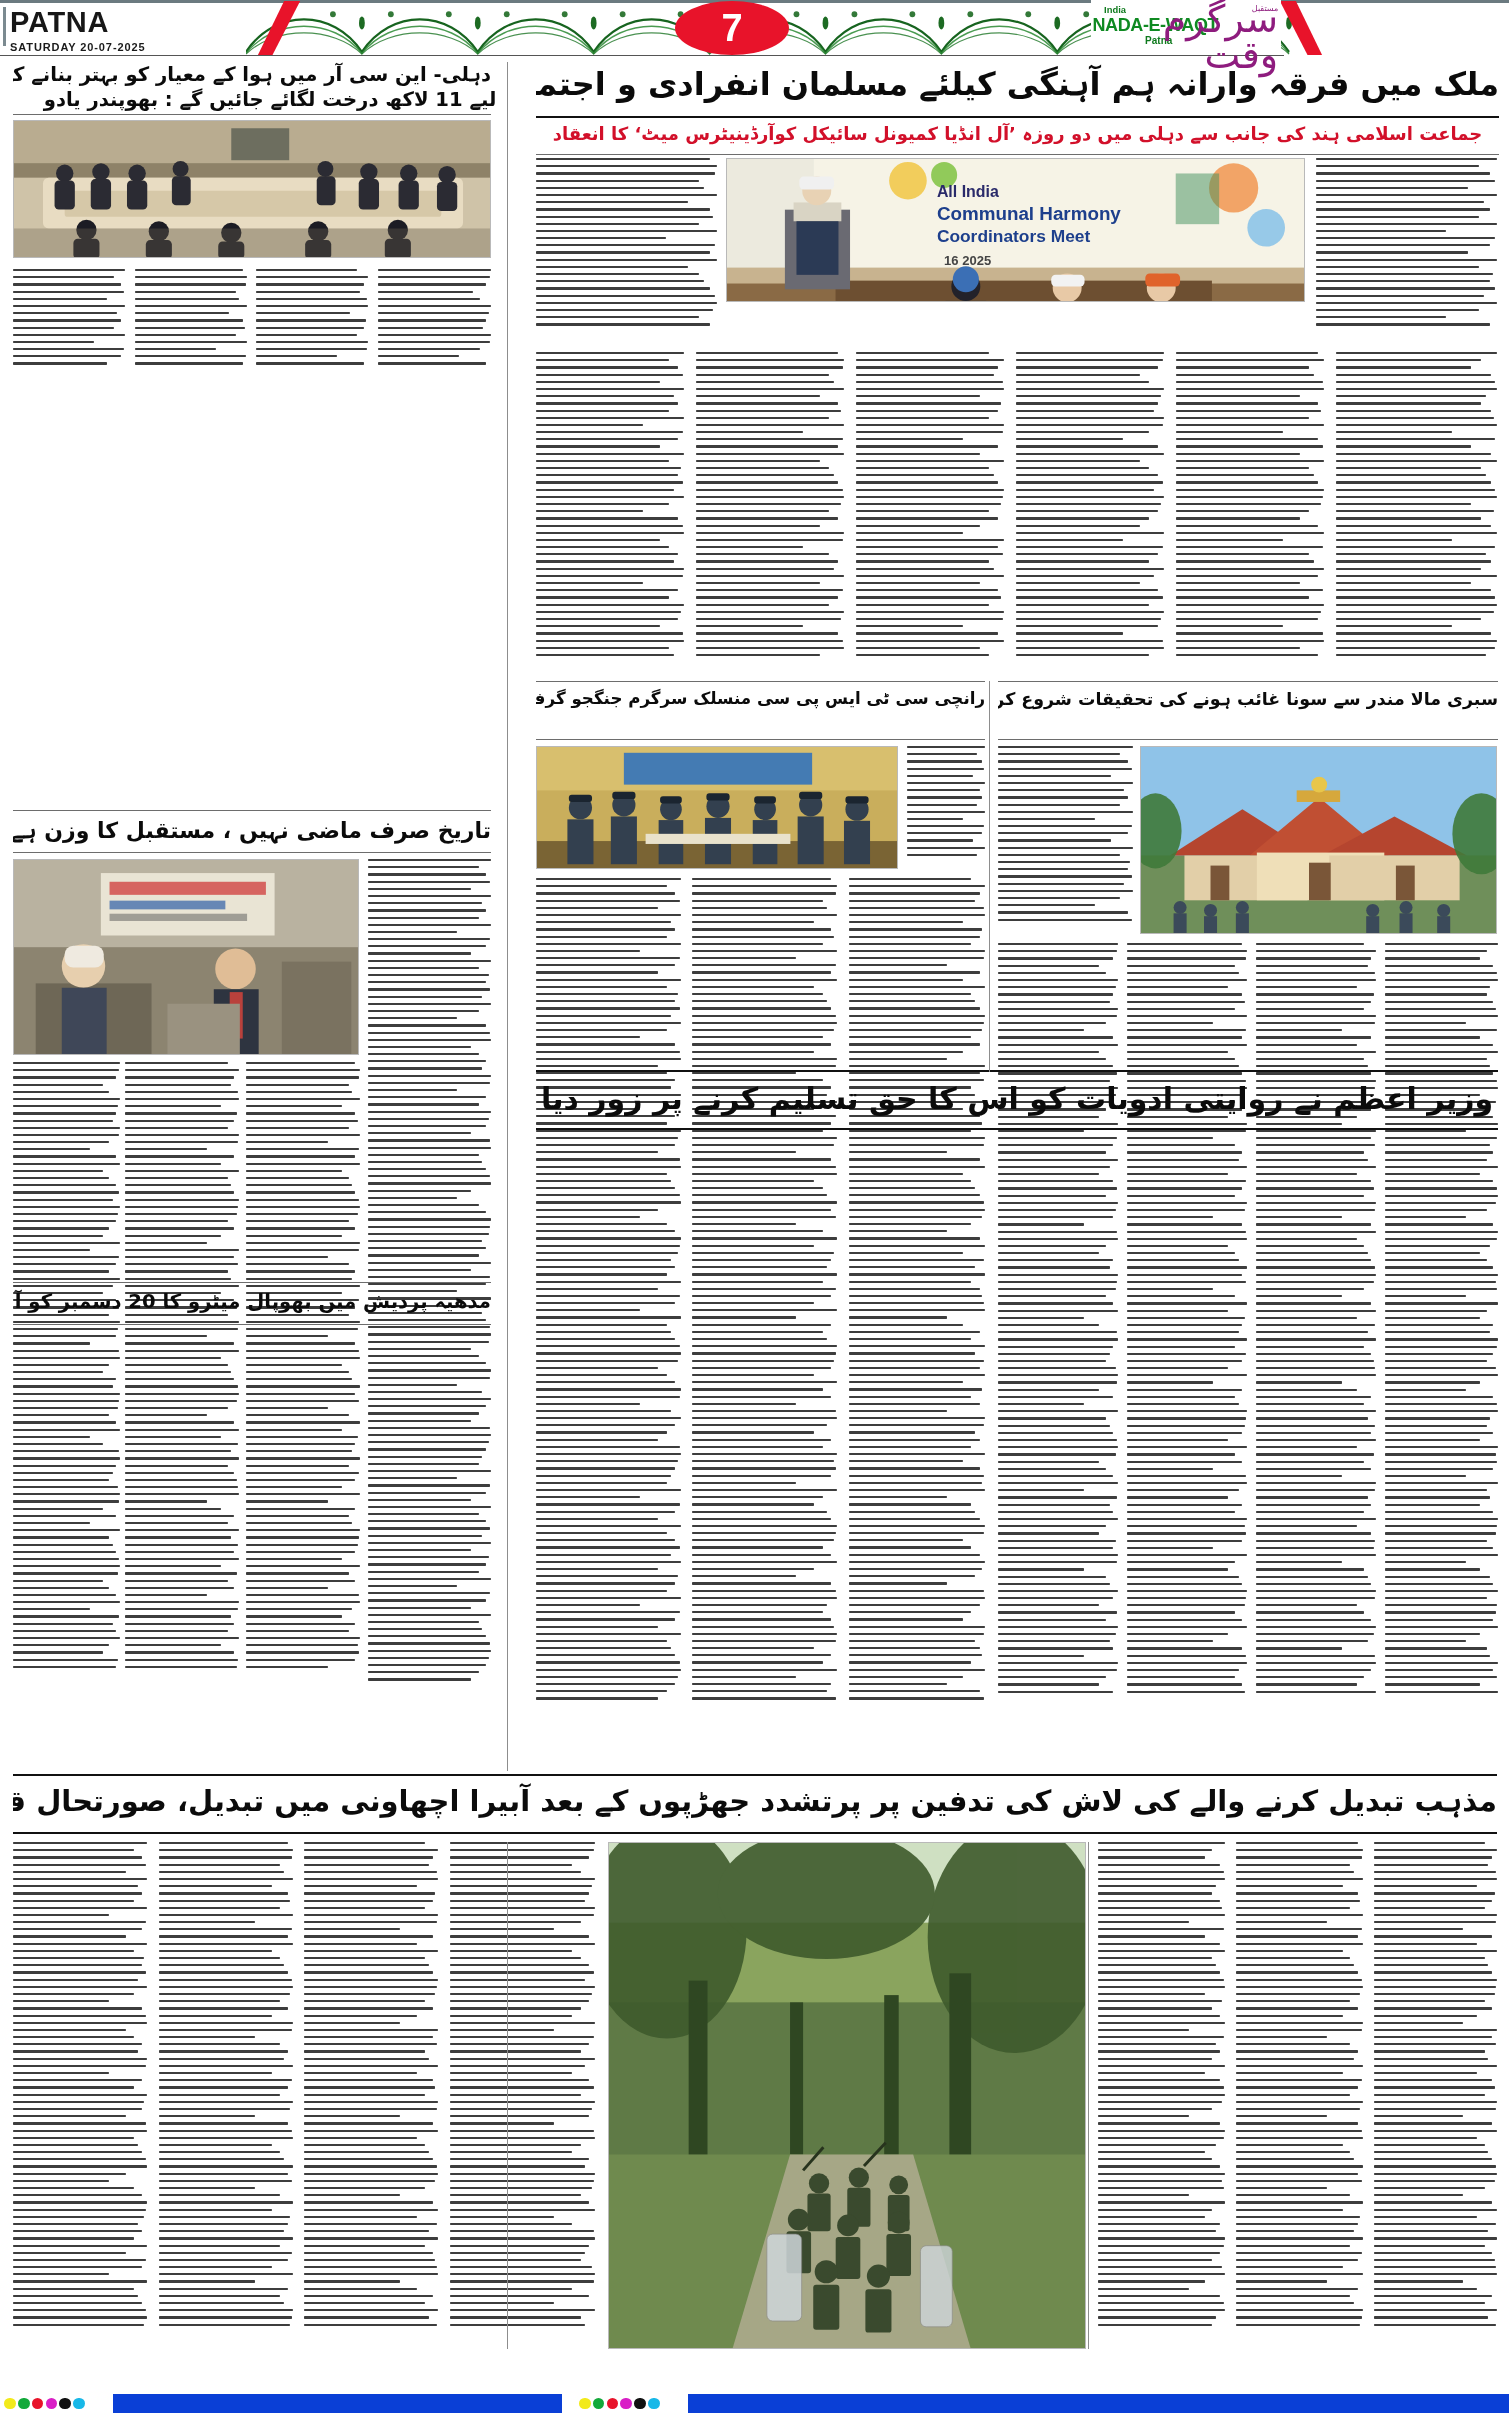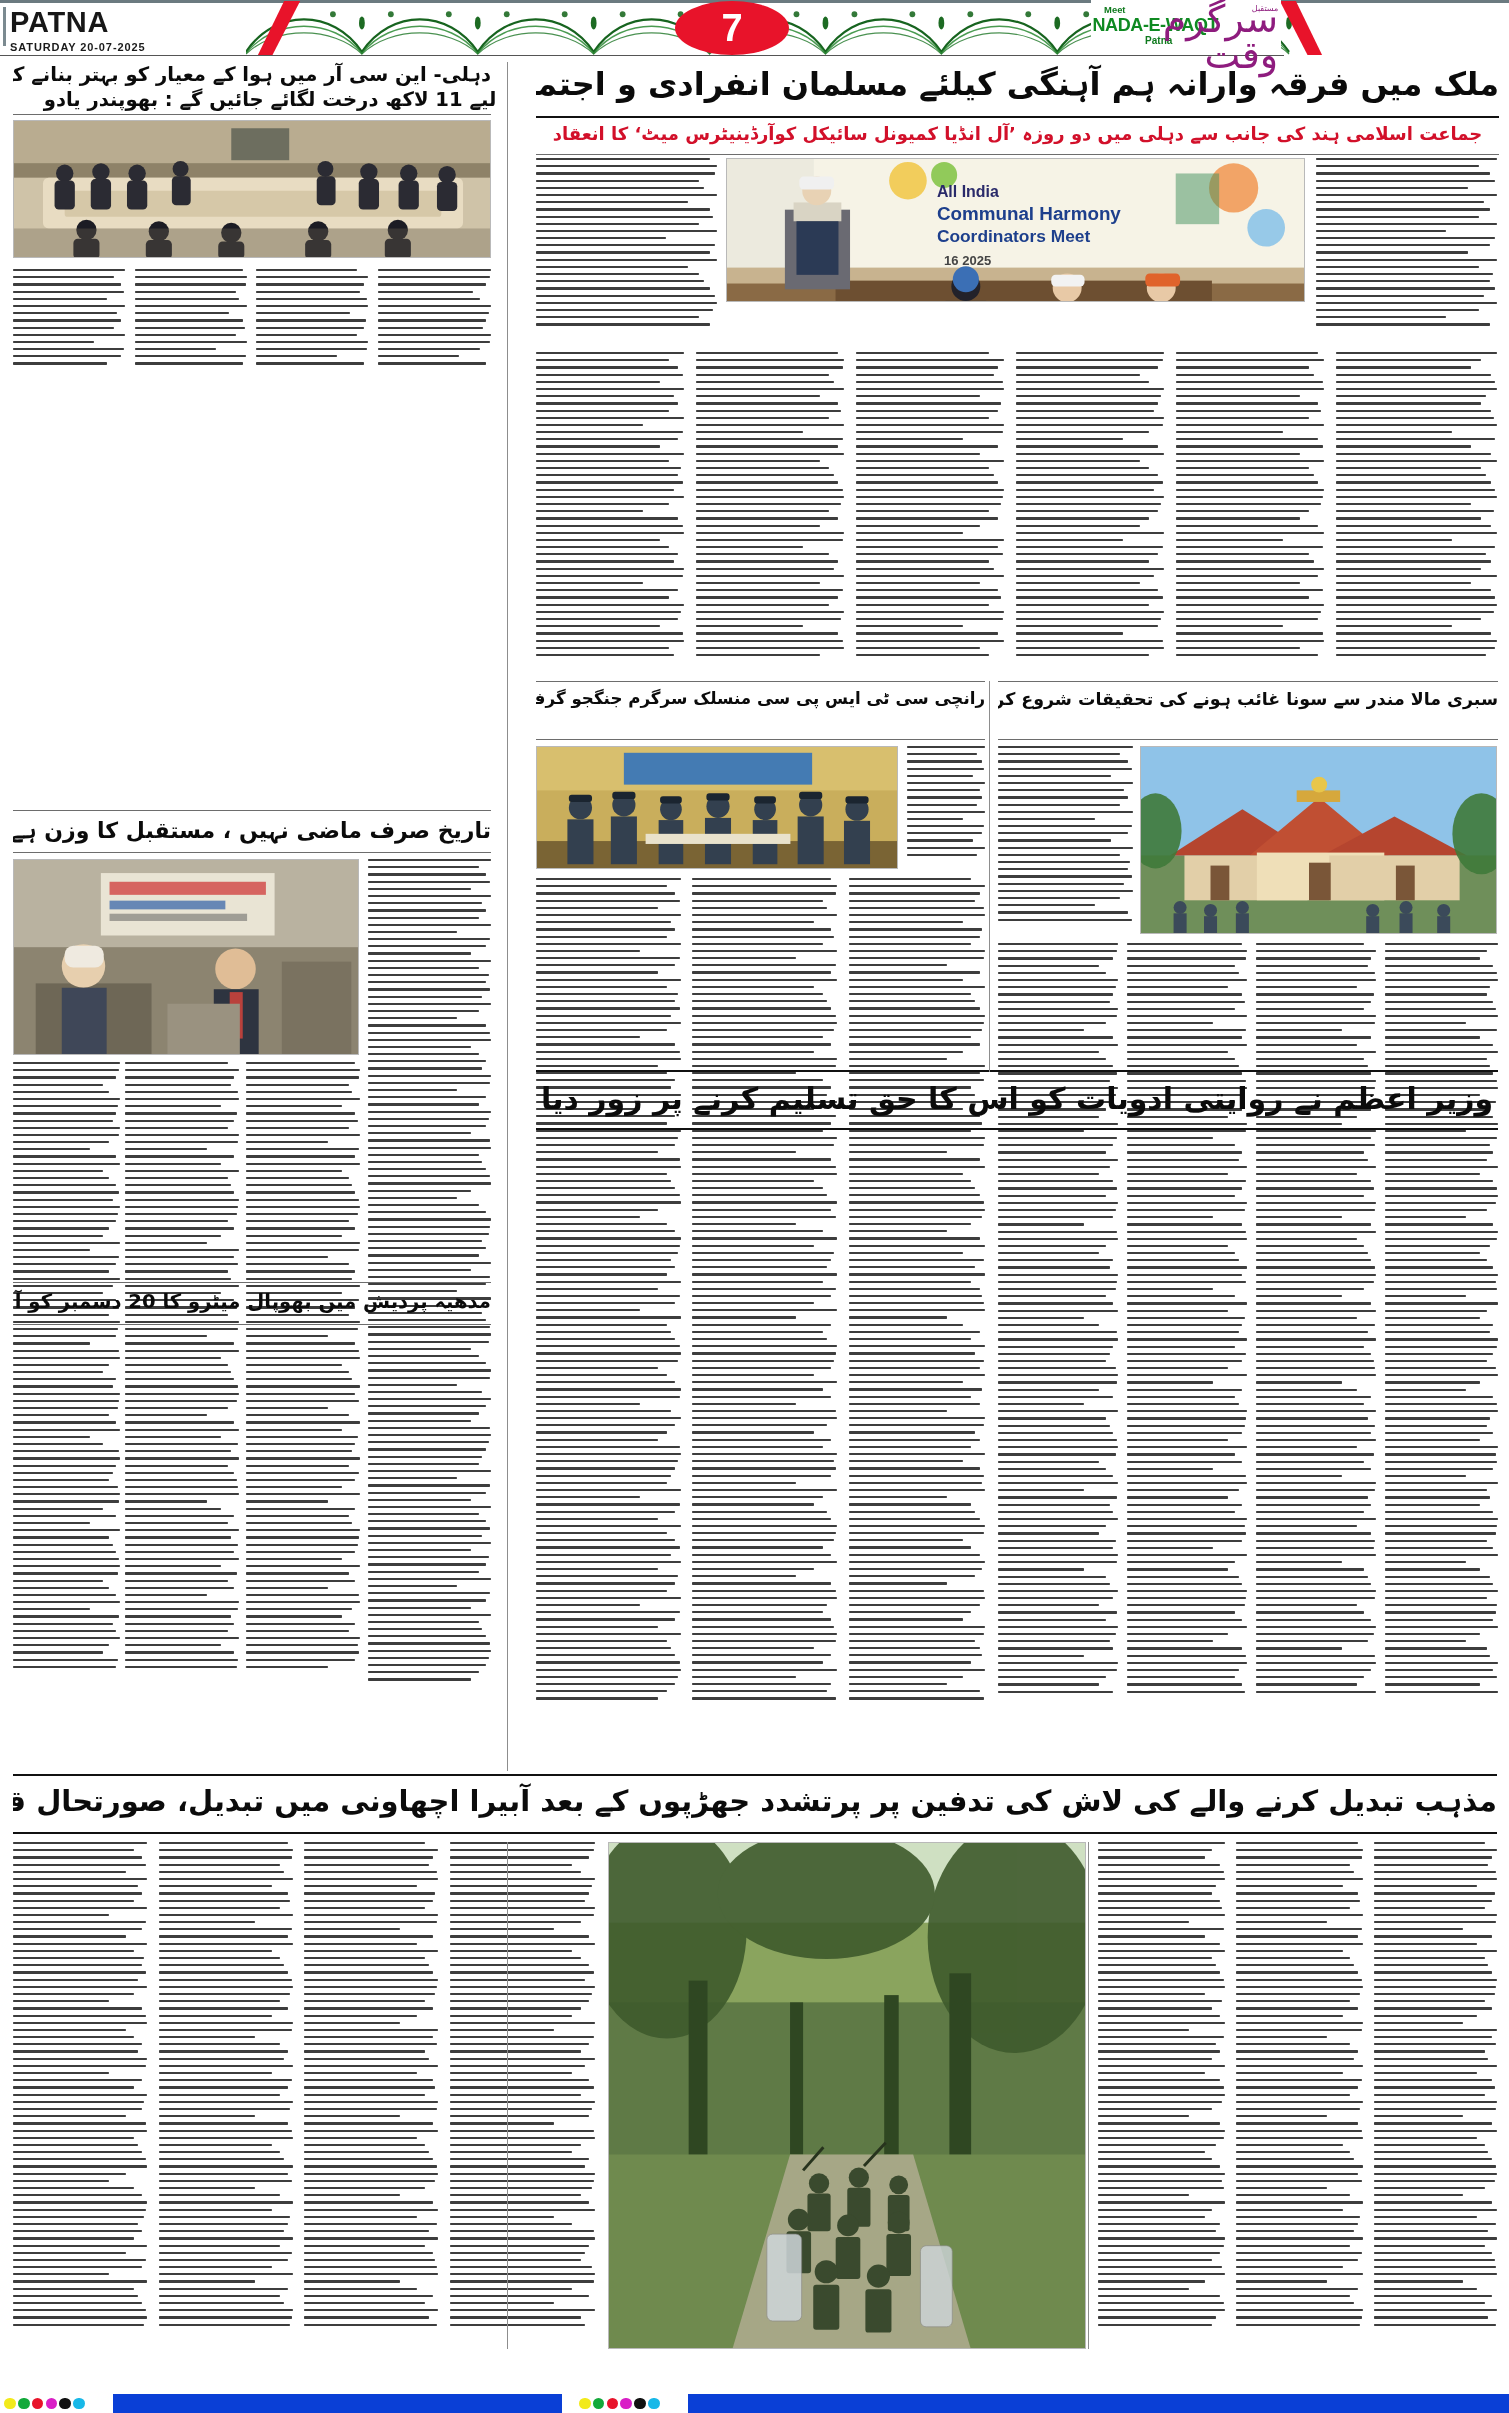--- a/index.html
+++ b/index.html
@@ -126,21 +126,21 @@
     <svg width="51" height="54" viewBox="0 0 70 74">
         <polygon points="8,0 30,0 66,74 46,74" fill="#e8132a"></polygon>
       </svg>
   </div>
 
   <div class="pagebadge">
     <span>7</span>
   </div>
 
   <div class="mh-right">
-    <div class="mh-daily">Meet</div>
+    <div class="mh-daily">India</div>
     <div class="mh-nada">NADA-E-WAQT</div>
     <div class="mh-patna2">Patna</div>
     <div class="mh-roznama">مستقبل</div>
     <div class="mh-urdulogo">سرگرم وقت</div>
   </div>
 </div>
 
 <div class="headline" style="left:13px; top:62px; width:478px; height:24.6px; font-size:19.6px;">دہلی- این سی آر میں ہوا کے معیار کو بہتر بنانے کے</div>
 <div class="headline" style="left:31px; top:87px; width:478px; height:24.6px; font-size:19.6px;">لیے 11 لاکھ درخت لگائے جائیں گے : بھوپندر یادو</div>
 <div class="hline-thin" style="left:13px; top:114px; width:478px;"></div>

